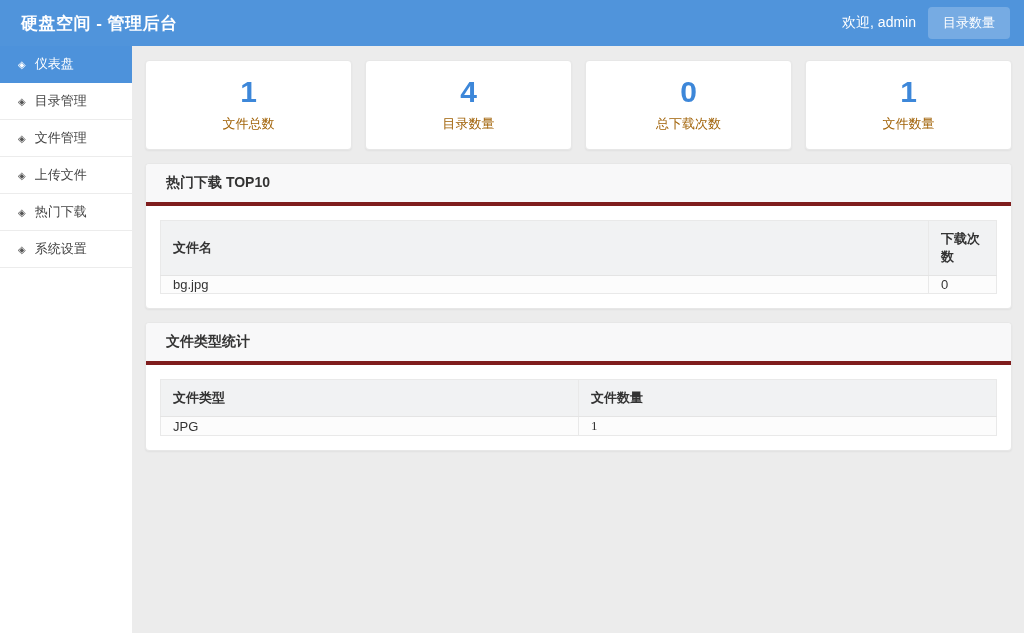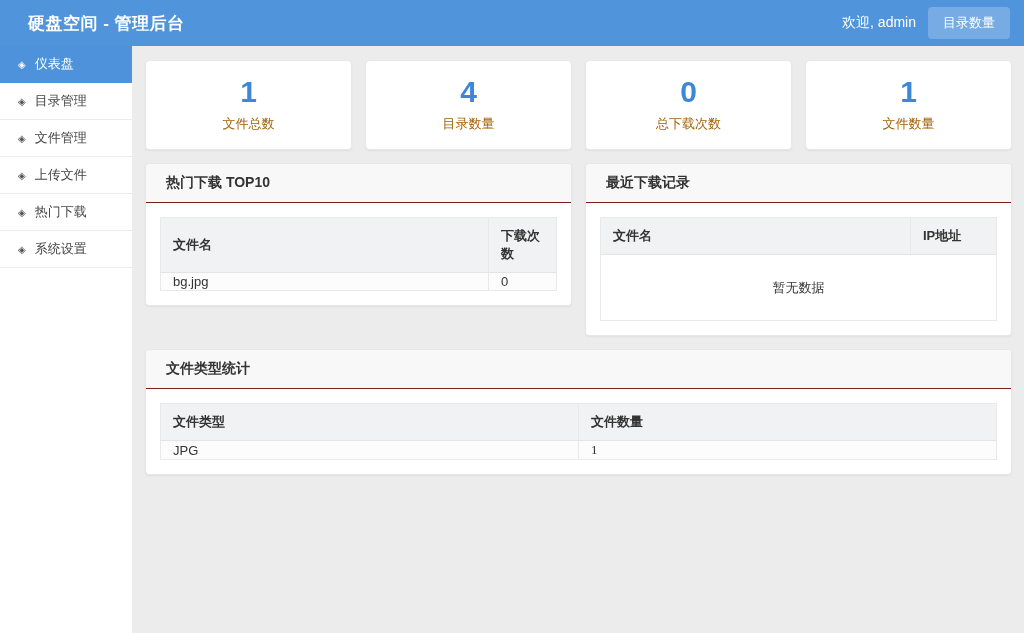--- a/index.html
+++ b/index.html
@@ -10,21 +10,21 @@
     color: #333;
   }
 
   
   .topbar {
     height: 46px;
     background: #5094db;
     display: flex;
     align-items: center;
     justify-content: space-between;
-    padding: 0 14px 0 28px;
+    padding: 0 14px 0 21px;
   }
   .topbar-title {
     color: #fff;
     font-size: 17px;
     font-weight: bold;
     letter-spacing: 0.5px;
   }
   .topbar-right { display: flex; align-items: center; gap: 12px; }
   .welcome-text { color: #fff; font-size: 14px; }
   .logout-btn {
@@ -95,21 +95,21 @@
   .panel {
     background: #fff;
     border: 1px solid #e7e7e7;
     border-radius: 4px;
     box-shadow: 0 1px 2px rgba(0,0,0,0.05);
     flex: 1;
   }
   .panel-full { margin-top: 13px; }
   .panel-header {
     background: #f8f8f9;
-    border-bottom: 1px solid #7f1d1d;
+    border-bottom: 4px solid #7f1d1d;
     padding: 10px 20px;
     font-size: 14px;
     font-weight: bold;
     color: #333;
     border-radius: 4px 4px 0 0;
   }
   .panel-body { padding: 14px; }
 
   table.data-table {
     width: 100%;
@@ -217,38 +217,20 @@
             <tbody>
               <tr>
                 <td>bg.jpg</td>
                 <td class="col-narrow">0</td>
               </tr>
             </tbody>
           </table>
         </div>
       </div>
 
-      <div class="panel">
-        <div class="panel-header">最近下载记录</div>
-        <div class="panel-body">
-          <table class="data-table">
-            <thead>
-              <tr>
-                <th>文件名</th>
-                <th class="col-ip">IP地址</th>
-              </tr>
-            </thead>
-            <tbody>
-              <tr>
-                <td class="empty-cell" colspan="2">暂无数据</td>
-              </tr>
-            </tbody>
-          </table>
-        </div>
-      </div>
 
     </div>
 
     <div class="panel panel-full">
       <div class="panel-header">文件类型统计</div>
       <div class="panel-body">
         <table class="data-table">
           <thead>
             <tr>
               <th>文件类型</th>

